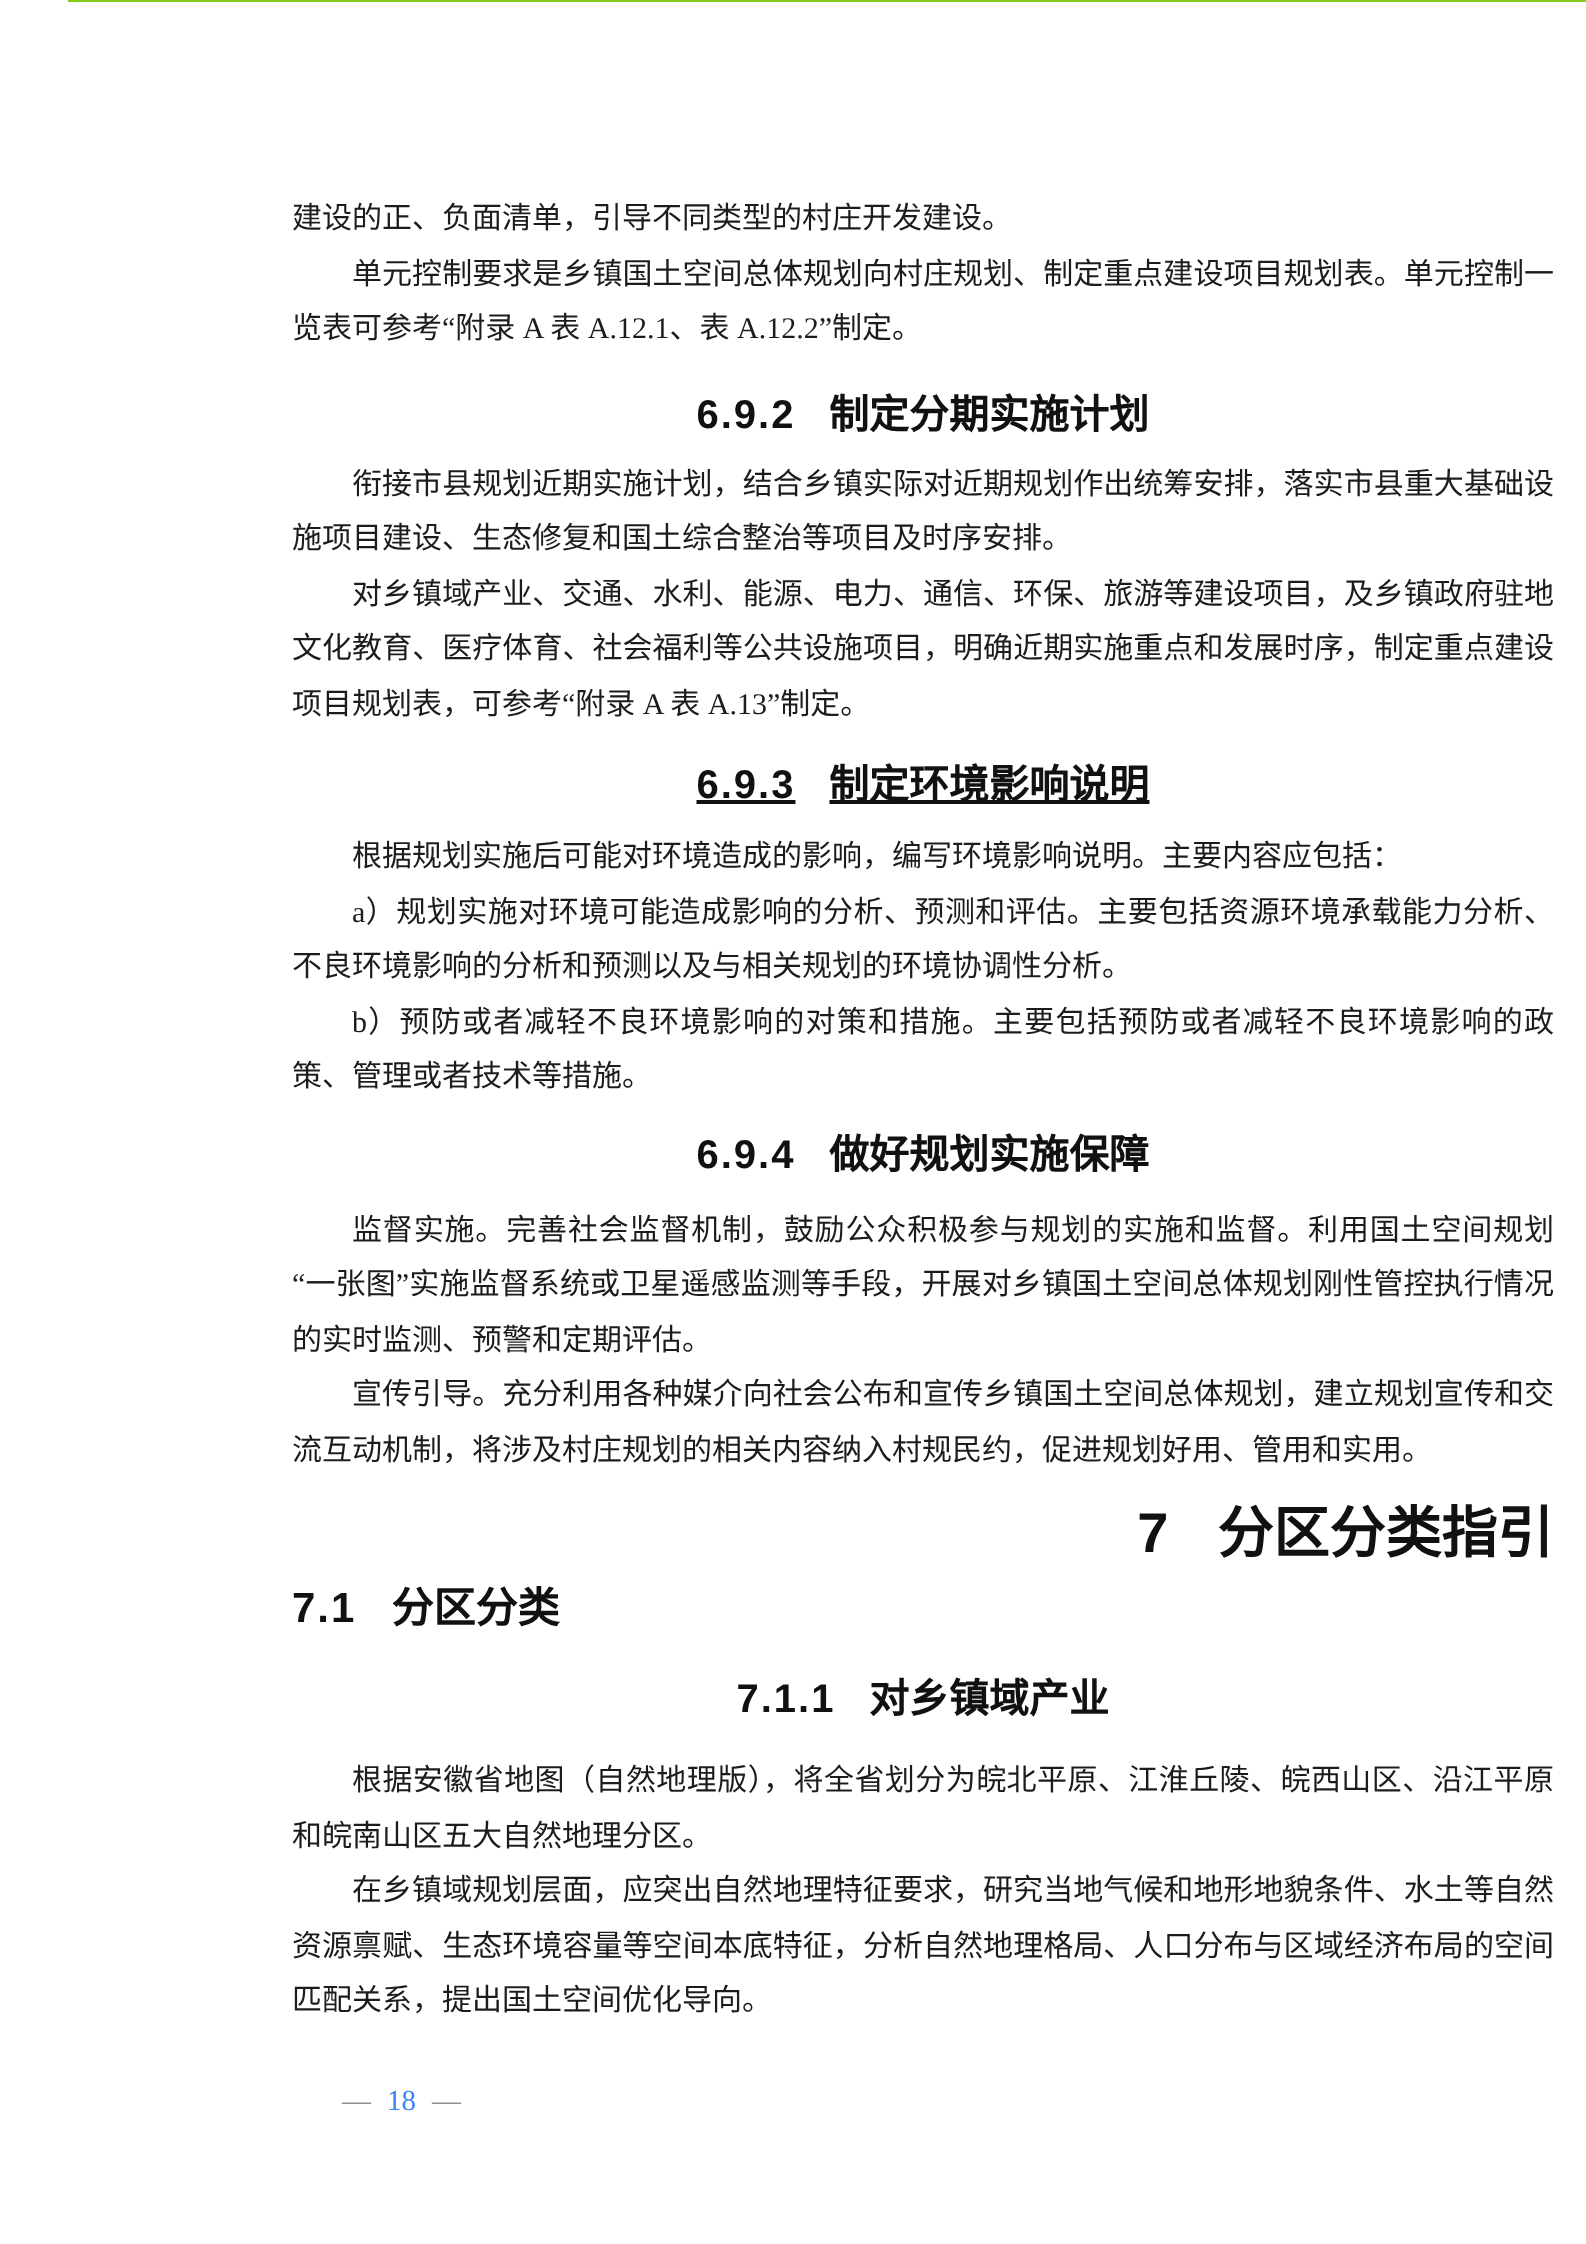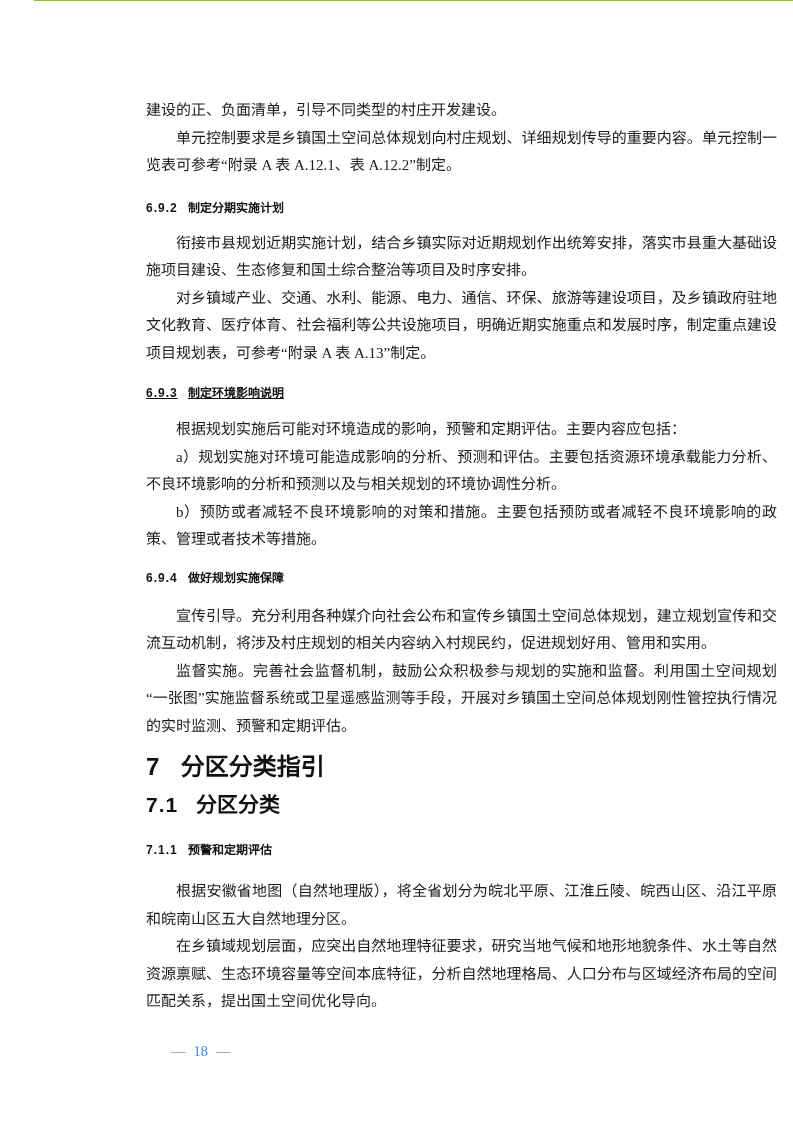--- a/index.html
+++ b/index.html
@@ -40,30 +40,32 @@
   .hd {
     font-family: "Liberation Sans", "DejaVu Sans", sans-serif;
     font-weight: bold;
     color: #111111;
   }
   .hd .hnum {
     letter-spacing: 1px;
     margin-right: 0.85em;
   }
   h3.sec {
-    font-size: 12px;
+    font-size: 20px;
     line-height: 22px;
     margin: 17px 0 11px 0;
+    text-align: center;
   }
   h3.sec693 { margin: 15px 0 12px 0; text-decoration: underline; }
   h3.sec694 { margin: 13px 0 14px 0; }
   h1.chapter {
-    font-size: 24px;
+    font-size: 28px;
     line-height: 26px;
     margin: 14px 0 14px 0;
+    text-align: right;
   }
   h2.subchapter {
     font-size: 21px;
     line-height: 22px;
     margin: 0 0 23px 0;
   }
   h3.sec711 {
     margin: 0 0 17px 0;
   }
   .footer {
@@ -86,38 +88,38 @@
     padding: 0 2px;
   }
 </style>
 </head>
 <body>
 
 <div class="page">
   <div class="content">
 
     <p class="body noindent">建设的正、负面清单，引导不同类型的村庄开发建设。</p>
-    <p class="body">单元控制要求是乡镇国土空间总体规划向村庄规划、详细规划传导的重要内容。单元控制一览表可参考“附录 A 表 A.12.1、表 A.12.2”制定。</p>
+    <p class="body">单元控制要求是乡镇国土空间总体规划向村庄规划、制定重点建设项目规划表。单元控制一览表可参考“附录 A 表 A.12.1、表 A.12.2”制定。</p>
 
     <h3 class="hd sec"><span class="hnum">6.9.2</span><span>制定分期实施计划</span></h3>
     <p class="body">衔接市县规划近期实施计划，结合乡镇实际对近期规划作出统筹安排，落实市县重大基础设施项目建设、生态修复和国土综合整治等项目及时序安排。</p>
     <p class="body">对乡镇域产业、交通、水利、能源、电力、通信、环保、旅游等建设项目，及乡镇政府驻地文化教育、医疗体育、社会福利等公共设施项目，明确近期实施重点和发展时序，制定重点建设项目规划表，可参考“附录 A 表 A.13”制定。</p>
 
     <h3 class="hd sec sec693"><span class="hnum">6.9.3</span><span>制定环境影响说明</span></h3>
-    <p class="body">根据规划实施后可能对环境造成的影响，预警和定期评估。主要内容应包括：</p>
+    <p class="body">根据规划实施后可能对环境造成的影响，编写环境影响说明。主要内容应包括：</p>
     <p class="body">a）规划实施对环境可能造成影响的分析、预测和评估。主要包括资源环境承载能力分析、不良环境影响的分析和预测以及与相关规划的环境协调性分析。</p>
     <p class="body">b）预防或者减轻不良环境影响的对策和措施。主要包括预防或者减轻不良环境影响的政策、管理或者技术等措施。</p>
 
     <h3 class="hd sec sec694"><span class="hnum">6.9.4</span><span>做好规划实施保障</span></h3>
+    <p class="body">监督实施。完善社会监督机制，鼓励公众积极参与规划的实施和监督。利用国土空间规划“一张图”实施监督系统或卫星遥感监测等手段，开展对乡镇国土空间总体规划刚性管控执行情况的实时监测、预警和定期评估。</p>
     <p class="body">宣传引导。充分利用各种媒介向社会公布和宣传乡镇国土空间总体规划，建立规划宣传和交流互动机制，将涉及村庄规划的相关内容纳入村规民约，促进规划好用、管用和实用。</p>
-    <p class="body">监督实施。完善社会监督机制，鼓励公众积极参与规划的实施和监督。利用国土空间规划“一张图”实施监督系统或卫星遥感监测等手段，开展对乡镇国土空间总体规划刚性管控执行情况的实时监测、预警和定期评估。</p>
 
     <h1 class="hd chapter"><span class="hnum">7</span><span>分区分类指引</span></h1>
     <h2 class="hd subchapter"><span class="hnum">7.1</span><span>分区分类</span></h2>
-    <h3 class="hd sec sec711"><span class="hnum">7.1.1</span><span>预警和定期评估</span></h3>
+    <h3 class="hd sec sec711"><span class="hnum">7.1.1</span><span>对乡镇域产业</span></h3>
 
     <p class="body">根据安徽省地图（自然地理版），将全省划分为皖北平原、江淮丘陵、皖西山区、沿江平原和皖南山区五大自然地理分区。</p>
     <p class="body">在乡镇域规划层面，应突出自然地理特征要求，研究当地气候和地形地貌条件、水土等自然资源禀赋、生态环境容量等空间本底特征，分析自然地理格局、人口分布与区域经济布局的空间匹配关系，提出国土空间优化导向。</p>
 
   </div>
 
   <div class="footer">
     <span class="dash">—</span>
     <span class="pagenum">18</span>
     <span class="dash">—</span>

